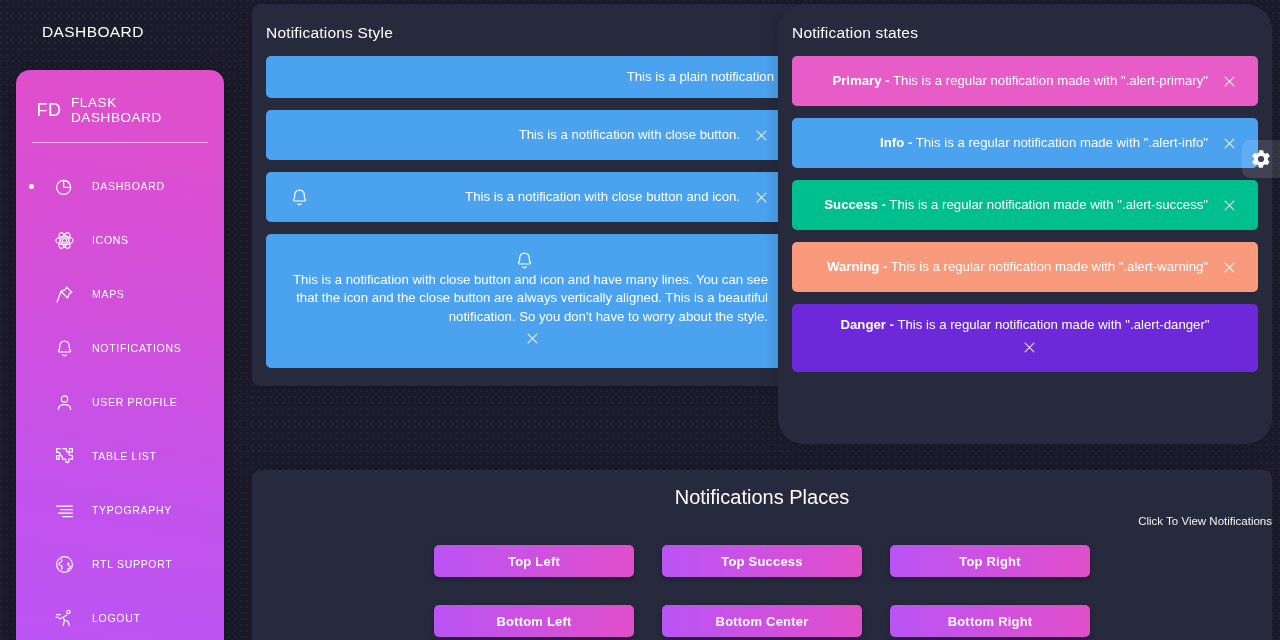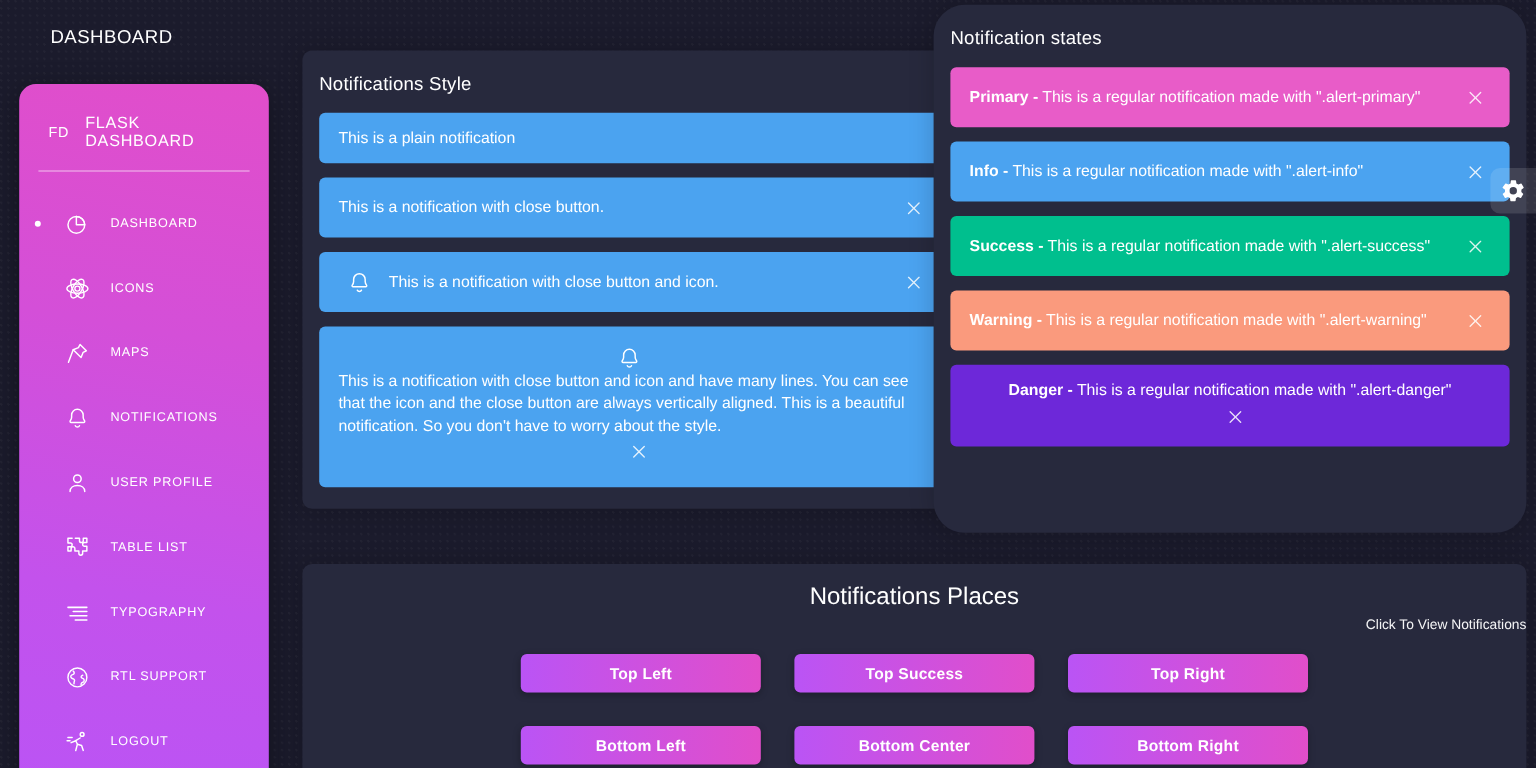--- a/index.html
+++ b/index.html
@@ -52,21 +52,21 @@
   .sidebar-logo {
     display: flex;
     align-items: center;
     height: 56px;
     padding: 0 16px;
     margin-top: 12px;
   }
   .logo-mini {
     width: 34px;
     text-align: center;
-    font-size: 12px;
+    font-size: 18px;
     font-weight: 400;
     letter-spacing: 0.5px;
     color: #ffffff;
     flex: none;
   }
   .logo-text {
     font-size: 13.5px;
     letter-spacing: 0.6px;
     color: #ffffff;
     margin-left: 5px;
@@ -122,24 +122,24 @@
     border-radius: 8px;
     box-shadow: 0 1px 20px 0 rgba(0,0,0,0.18);
   }
   .card-title {
     font-size: 15.5px;
     font-weight: 400;
     color: #ffffff;
     padding: 20px 0 0 14px;
     letter-spacing: 0.2px;
   }
-  .card-body { padding: 14px; }
-
-  
-  #card-style   { left: 252px; top: 4px;   width: 552px; height: 382px; margin-top: 38px; }
+  .card-body { padding: 14px; text-align: right; }
+
+  
+  #card-style   { left: 252px; top: 4px;   width: 552px; height: 382px; }
   #card-states  { left: 778px; top: 4px;   width: 494px; height: 440px; border-radius: 26px; }
   #card-places  { left: 252px; top: 470px; width: 1020px; height: 190px; }
 
   
   .alert {
     position: relative;
     display: flex;
     align-items: center;
     border-radius: 5px;
     padding: 12px 16px;

